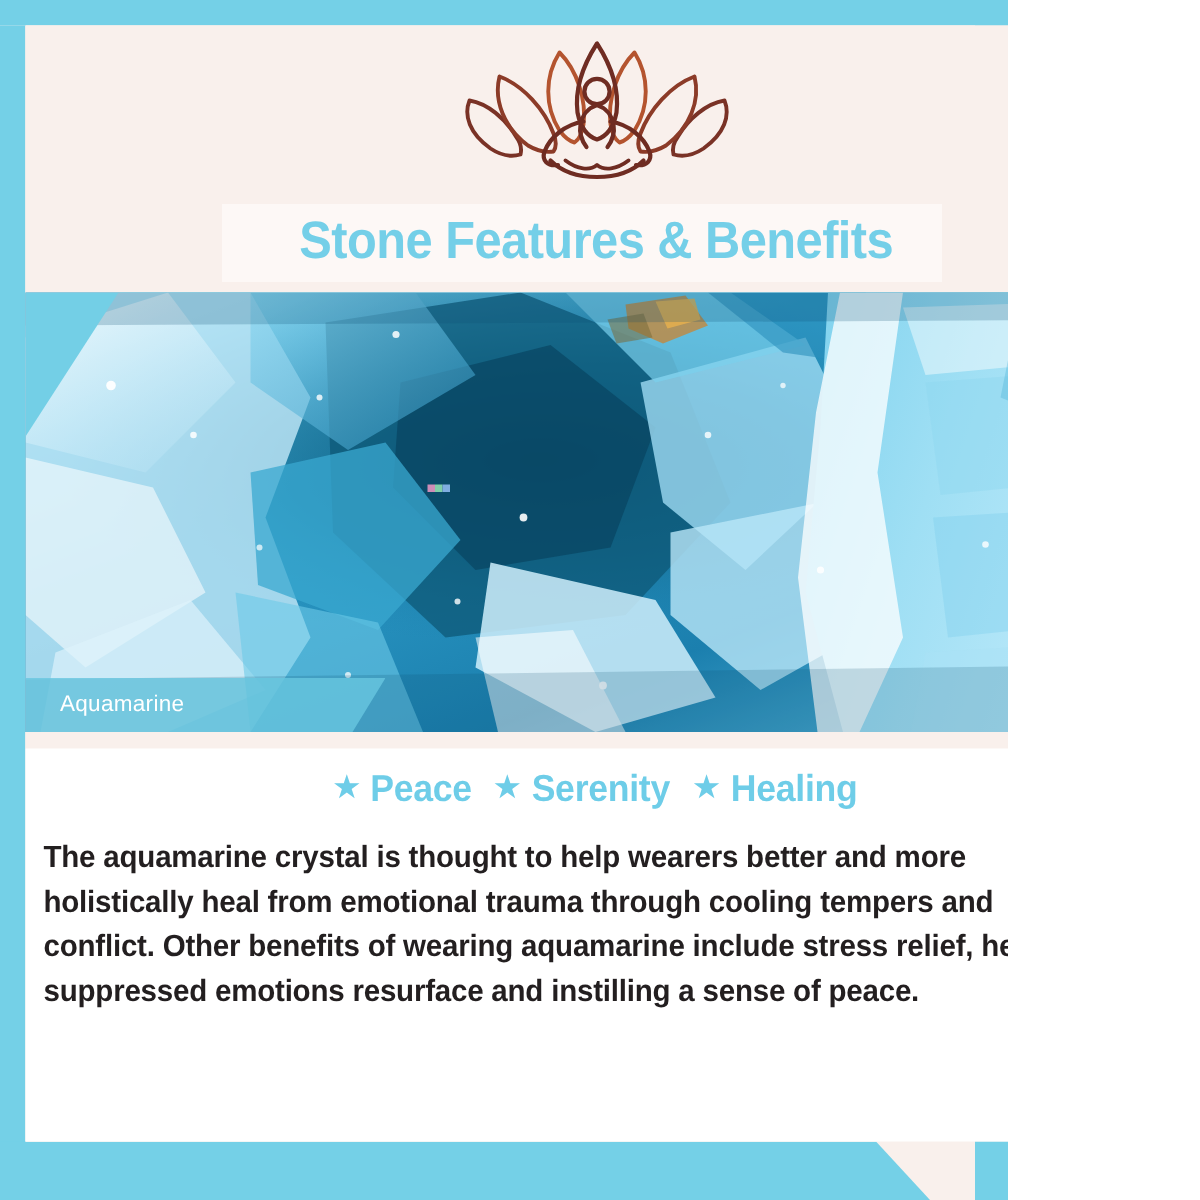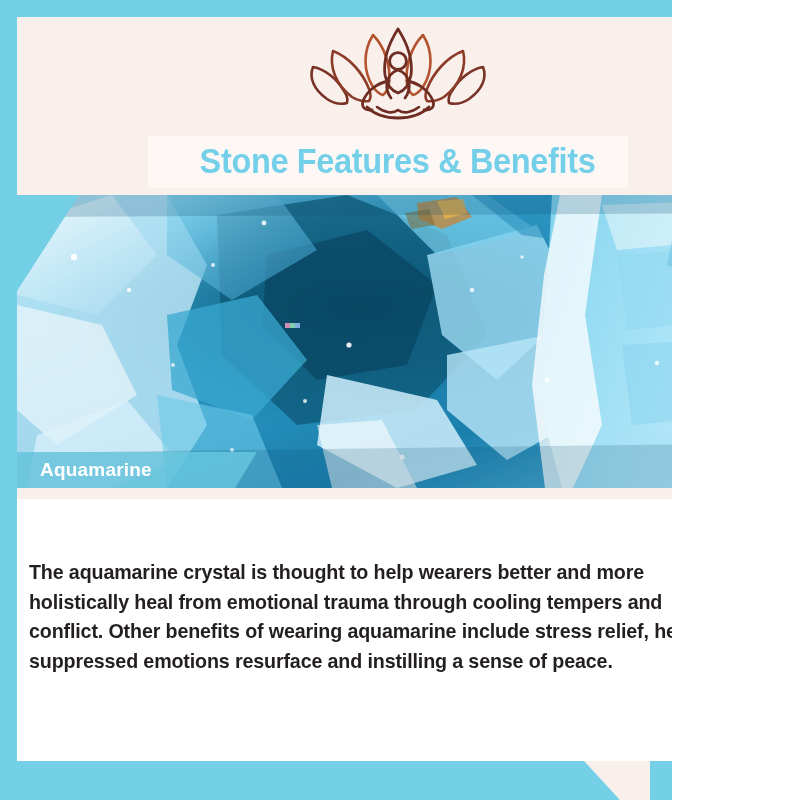--- a/index.html
+++ b/index.html
@@ -123,22 +123,22 @@
   .stone-banner {
     position: absolute;
     left: 17px; top: 452px;
     width: 240px; height: 36px;
     background: rgba(104, 199, 224, 0.80);
     clip-path: polygon(0 0, 240px 0, 218px 36px, 0 36px);
   }
   .stone-banner-label {
     position: absolute;
     left: 40px; top: 455px;
-    font-size: 19px;
-    font-weight: bold;
+    font-size: 15px;
+    font-weight: normal;
     color: #ffffff;
     letter-spacing: 0.2px;
     line-height: 30px;
   }
 
   
   .cream-strip {
     position: absolute;
     left: 17px; top: 488px;
     width: 761px; height: 11px;
@@ -335,16 +335,21 @@
     </svg>
     <div class="corner-tri"></div>
   </div>
 
   <div class="stone-banner"></div>
   <div class="stone-banner-label">Aquamarine</div>
 
   <div class="cream-strip"></div>
   <div class="body-panel"></div>
 
+  <div class="keywords">
+    <span class="kw-star">★</span><span class="kw">Peace</span>
+    <span class="kw-star">★</span><span class="kw">Serenity</span>
+    <span class="kw-star">★</span><span class="kw">Healing</span>
+  </div>
 
   <div class="paragraph">The aquamarine crystal is thought to help wearers better and more holistically heal from emotional trauma through cooling tempers and conflict. Other benefits of wearing aquamarine include stress relief, helping suppressed emotions resurface and instilling a sense of peace.</div>
 
 </div>
 
 </body></html>

